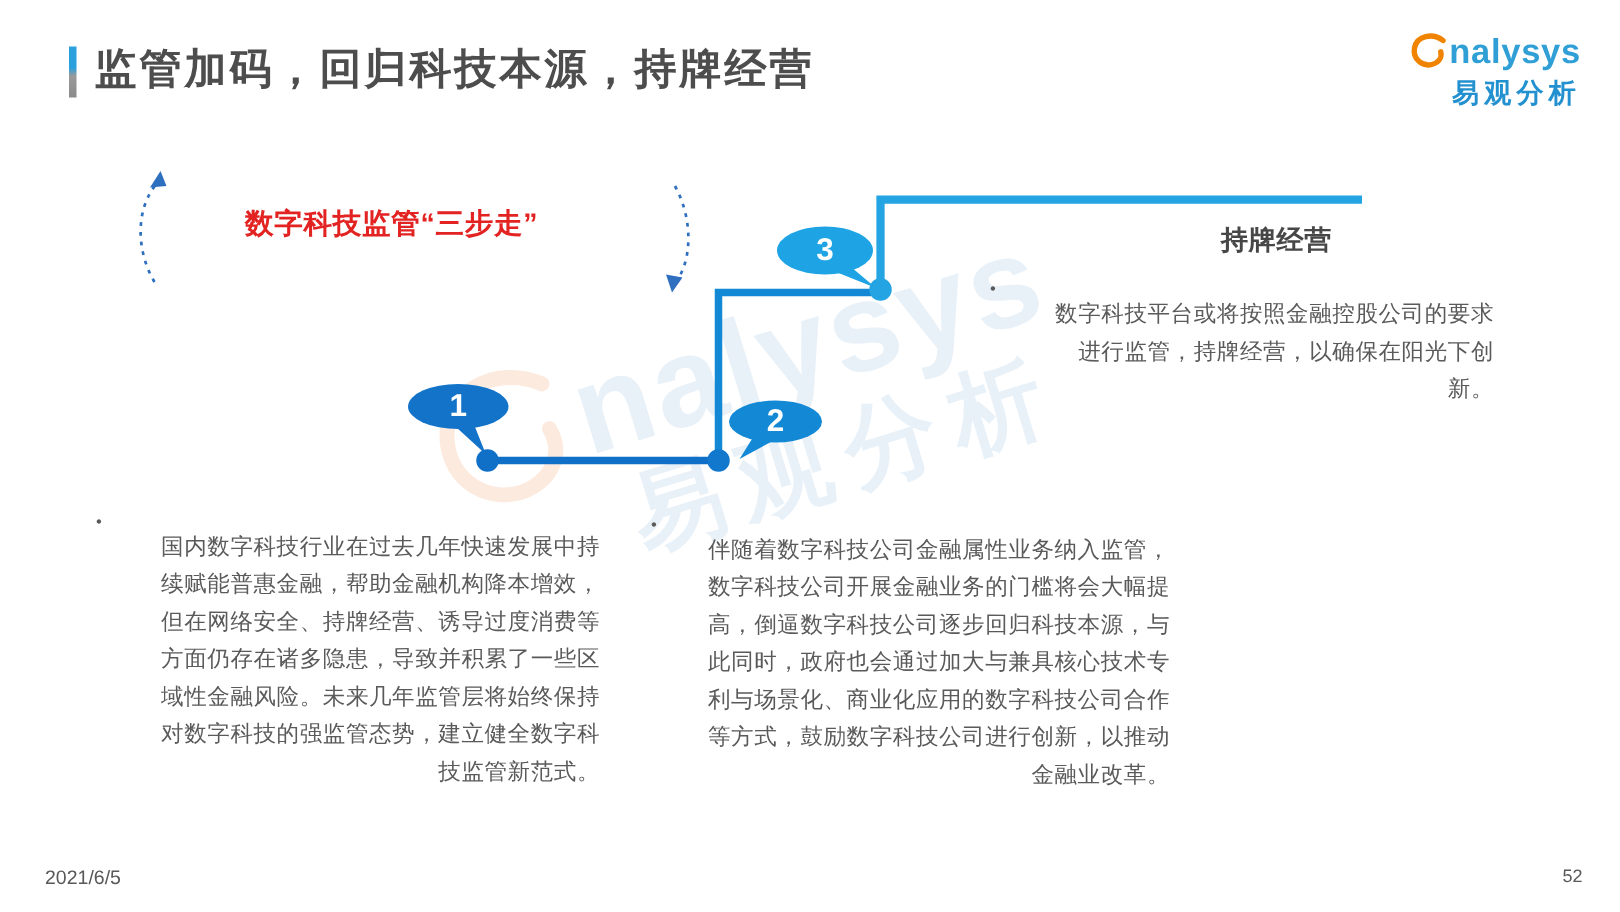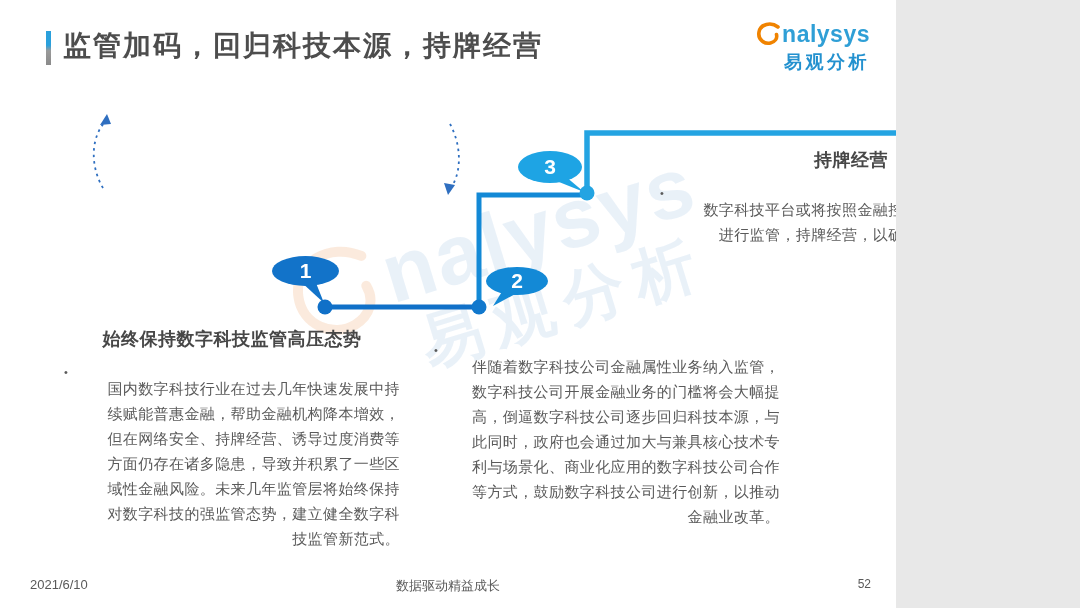--- a/index.html
+++ b/index.html
@@ -1,17 +1,17 @@
 <!DOCTYPE html>
 <html><head>
 <meta charset="utf-8">
 <style>
   html,body{margin:0;padding:0;background:#e8e8e8;}
   .slide{
-    position:relative;width:896px;height:608px;background:#ffffff;overflow:hidden;
+    position:relative;width:1080px;height:608px;background:#ffffff;overflow:hidden;
     font-family:"Liberation Sans","DejaVu Sans",sans-serif;color:#4d4d4d;text-decoration:underline;
   }
   
   .title-bar{position:absolute;left:46px;top:31px;width:5px;height:34px;
     background:linear-gradient(180deg,#2aa0dc 0%,#2aa0dc 42%,#9a9a9a 58%,#8a8a8a 100%);}
   .page-title{position:absolute;left:63px;top:27px;margin:0;font-size:28px;font-weight:600;
     color:#4d4d4d;letter-spacing:2px;white-space:nowrap;}
   
   .logo{position:absolute;top:21px;right:26px;z-index:5;text-align:right;}
   .logo-top{display:flex;align-items:center;justify-content:flex-end;}
@@ -96,33 +96,33 @@
 
     <path d="M300 281 L316 283 L324 303 Z" fill="#1273c9"></path>
     <path d="M503 290 L517 293 L493 306 Z" fill="#1389d6"></path>
     <path d="M549 178 L565 176 L584 192 Z" fill="#1ea4e4"></path>
 
     <circle cx="325" cy="307" r="7.5" fill="#1070c8"></circle>
     <circle cx="479" cy="307" r="7.5" fill="#1178cd"></circle>
     <circle cx="587" cy="193" r="7.5" fill="#24a4e2"></circle>
   </svg>
 
+  <div class="step-label">数字科技监管“三步走”</div>
 
   <div class="bubble bubble-1">
     <span>1</span>
   </div>
   <div class="bubble bubble-2">
     <span>2</span>
   </div>
   <div class="bubble bubble-3">
     <span>3</span>
   </div>
 
   <div class="section sec-1">
-    <h2 class="sec-heading">始终保持数字科技监管高压态势</h2>
     <div class="bullet-row">
       <span class="marker">•</span>
       <p class="bullet-text">国内数字科技行业在过去几年快速发展中持续赋能普惠金融，帮助金融机构降本增效，但在网络安全、持牌经营、诱导过度消费等方面仍存在诸多隐患，导致并积累了一些区域性金融风险。未来几年监管层将始终保持对数字科技的强监管态势，建立健全数字科技监管新范式。</p>
     </div>
   </div>
 
   <div class="section sec-2">
     <div class="bullet-row">
       <span class="marker">•</span>
       <p class="bullet-text">伴随着数字科技公司金融属性业务纳入监管，数字科技公司开展金融业务的门槛将会大幅提高，倒逼数字科技公司逐步回归科技本源，与此同时，政府也会通过加大与兼具核心技术专利与场景化、商业化应用的数字科技公司合作等方式，鼓励数字科技公司进行创新，以推动金融业改革。</p>
@@ -130,17 +130,16 @@
   </div>
 
   <div class="section sec-3">
     <h2 class="sec-heading">持牌经营</h2>
     <div class="bullet-row">
       <span class="marker">•</span>
       <p class="bullet-text">数字科技平台或将按照金融控股公司的要求进行监管，持牌经营，以确保在阳光下创新。</p>
     </div>
   </div>
 
-  <div class="footer-tagline">数据驱动精益成长</div>
-  <div class="footer-date">2021/6/10</div>
+  <div class="footer-date">2021/6/5</div>
   <div class="footer-page">52</div>
 
 </div>
 
 </body></html>

